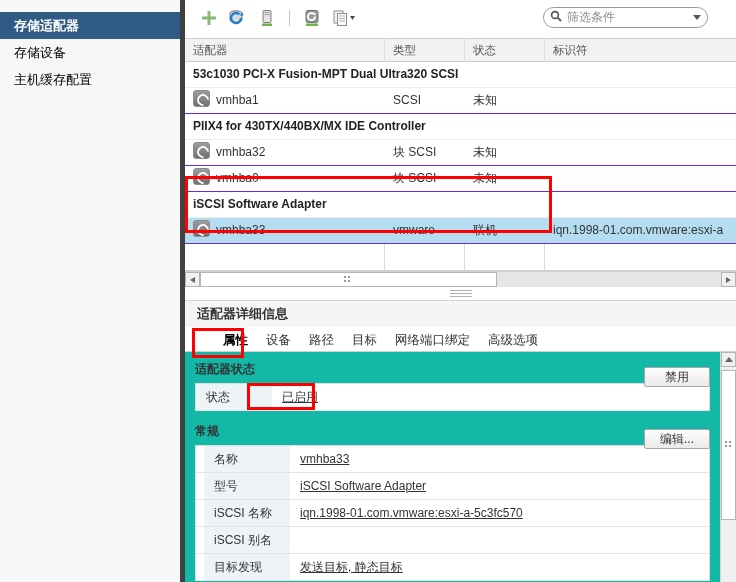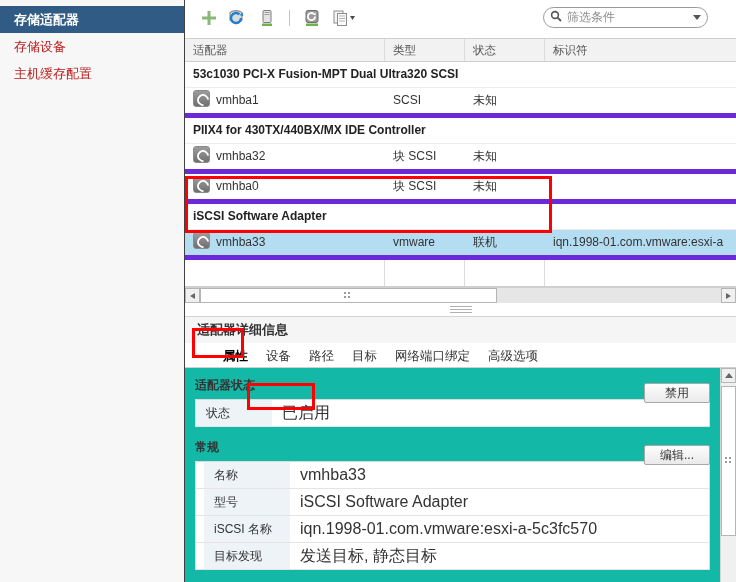--- a/index.html
+++ b/index.html
@@ -4,42 +4,42 @@
 <style>
   html,body{margin:0;padding:0;}
   body{
     width:736px;height:582px;overflow:hidden;
     font-family:"Liberation Sans","DejaVu Sans",sans-serif;
     font-size:12px;color:#333;background:#fff;
   }
   #app{position:relative;width:736px;height:582px;display:flex;}
 
   
-  .sidebar{width:185px;height:582px;background:#f7f7f7;border-right:1px solid #404040;box-sizing:border-box;padding-top:6px;}
-  .side-item{height:27px;line-height:27px;padding-left:14px;font-size:13px;color:#b91c1c;white-space:nowrap;cursor:pointer;}
+  .sidebar{width:185px;height:582px;background:#f7f7f7;border-right:5px solid #404040;box-sizing:border-box;padding-top:12px;}
+  .side-item{height:27px;line-height:27px;padding-left:14px;font-size:13px;color:#000000;white-space:nowrap;cursor:pointer;}
   .side-item.active{background:#2f5b84;color:#fff;font-weight:bold;}
 
   
   .right{width:551px;height:582px;position:relative;background:#fff;display:flex;flex-direction:column;}
 
   
   .toolbar{height:38px;min-height:38px;position:relative;background:#fff;border-bottom:0;}
   .tb-icons{position:absolute;left:14px;top:8px;display:flex;align-items:center;gap:9px;}
   .tb-ic{width:20px;height:20px;position:relative;display:inline-block;cursor:pointer;}
   .tb-sep{width:1px;height:16px;background:#c3c3c3;margin:0 3px;}
   .filter-box{position:absolute;right:28px;top:7px;width:165px;height:21px;border:1px solid #9a9a9a;border-radius:11px;background:#fff;box-sizing:border-box;display:flex;align-items:center;padding:0 6px;}
   .filter-box .ph{flex:1;color:#8d8d8d;font-size:12px;padding-left:5px;}
   .caret-dn{width:0;height:0;border-left:4px solid transparent;border-right:4px solid transparent;border-top:5px solid #555;}
 
   
   .tbl{border-top:1px solid #cfcfcf;border-bottom:1px solid #cfcfcf;}
   .thead{display:flex;height:22px;background:#f2f2f2;border-bottom:1px solid #cfcfcf;}
   .th{font-size:11.5px;color:#555;line-height:22px;padding-left:8px;box-sizing:border-box;border-right:1px solid #dcdcdc;overflow:hidden;white-space:nowrap;}
   .c0{width:200px;} .c1{width:80px;} .c2{width:80px;} .c3{width:190px;border-right:0;}
-  .trow{display:flex;height:25px;border-bottom:5px solid #6d28d9;}
+  .trow{display:flex;height:25px;border-bottom:1px solid #6d28d9;}
   .trow.sel{background:#b5ddf2;}
   .td{font-size:12px;line-height:25px;padding-left:8px;box-sizing:border-box;overflow:hidden;white-space:nowrap;}
   .grow{display:flex;height:25px;border-bottom:1px solid #ececec;background:#fff;}
   .grow .td{font-weight:bold;color:#222;font-size:12px;}
   .adp-icon{display:inline-block;width:15px;height:15px;border:1px solid #8a8a8a;border-radius:3px;background:linear-gradient(#9d9d9d,#6f6f6f);vertical-align:-3px;margin-right:6px;position:relative;}
   .adp-icon:after{content:"";position:absolute;left:3px;top:3px;width:8px;height:8px;border:2px solid #fff;border-right-color:transparent;border-radius:50%;transform:rotate(40deg);}
   .tfill{height:26px;display:flex;}
   .tfill .cell{box-sizing:border-box;border-right:1px solid #dcdcdc;}
   .tfill .cell.last{border-right:0;}
 
@@ -67,21 +67,21 @@
   .tab{font-size:12.5px;color:#333;padding:0 9px;height:22px;line-height:22px;cursor:pointer;white-space:nowrap;}
   .tab.active{font-weight:bold;color:#000;padding-left:28px;}
   .det-body{flex:1;position:relative;overflow:hidden;display:flex;min-height:0;}
   .det-inner{flex:1;padding:6px 10px 0 10px;box-sizing:border-box;overflow:hidden;}
   .sec-head{display:flex;align-items:center;height:22px;margin-bottom:3px;}
   .sec-head .lbl{font-size:12px;font-weight:bold;color:#333;flex:1;}
   .btn{min-width:66px;height:20px;line-height:18px;text-align:center;font-size:12px;background:linear-gradient(#fdfdfd,#eaeaea);border:1px solid #a8a8a8;border-radius:2px;box-sizing:border-box;cursor:pointer;color:#333;padding:0 8px;margin-top:16px;}
   .kvtable{border:1px solid #dcdcdc;border-bottom:0;background:#fff;}
   .kv{display:flex;height:26px;border-bottom:1px solid #e4e4e4;}
   .kv .k{width:76px;background:#eef3f8;font-size:12px;line-height:26px;padding-left:10px;box-sizing:border-box;color:#333;}
-  .kv .v{flex:1;font-size:16px;line-height:26px;padding-left:10px;box-sizing:border-box;color:#333;white-space:nowrap;overflow:hidden;}
+  .kv .v{flex:1;font-size:12px;line-height:26px;padding-left:10px;box-sizing:border-box;color:#333;white-space:nowrap;overflow:hidden;text-decoration:underline;}
   .kv2 .k{width:86px;margin-left:8px;}
   .vscroll{width:15px;background:#f0f0f0;border-left:1px solid #d6d6d6;position:relative;flex:0 0 15px;}
   .vs-btn{width:15px;height:15px;background:#f0f0f0;border:1px solid #b5b5b5;box-sizing:border-box;display:flex;align-items:center;justify-content:center;}
   .tri-u{width:0;height:0;border-left:4px solid transparent;border-right:4px solid transparent;border-bottom:5px solid #666;}
   .vs-thumb{position:absolute;left:0;top:18px;width:15px;height:150px;background:#fff;border:1px solid #b5b5b5;box-sizing:border-box;}
 
   
   .redbox{position:absolute;border:3px solid #ff0000;box-sizing:border-box;pointer-events:none;z-index:40;}
 </style>
 </head>
@@ -282,20 +282,24 @@
             </div>
             <div class="kv kv2">
               <div class="k">型号</div>
               <div class="v">iSCSI Software Adapter</div>
             </div>
             <div class="kv kv2">
               <div class="k">iSCSI 名称</div>
               <div class="v">iqn.1998-01.com.vmware:esxi-a-5c3fc570</div>
             </div>
             <div class="kv kv2">
+              <div class="k">iSCSI 别名</div>
+              <div class="v"></div>
+            </div>
+            <div class="kv kv2">
               <div class="k">目标发现</div>
               <div class="v">发送目标, 静态目标</div>
             </div>
           </div>
 
         </div>
 
         <div class="vscroll">
           <div class="vs-btn">
               <span class="tri-u"></span>

